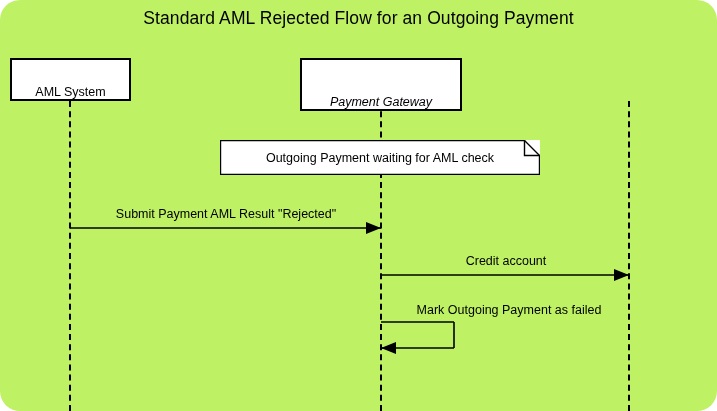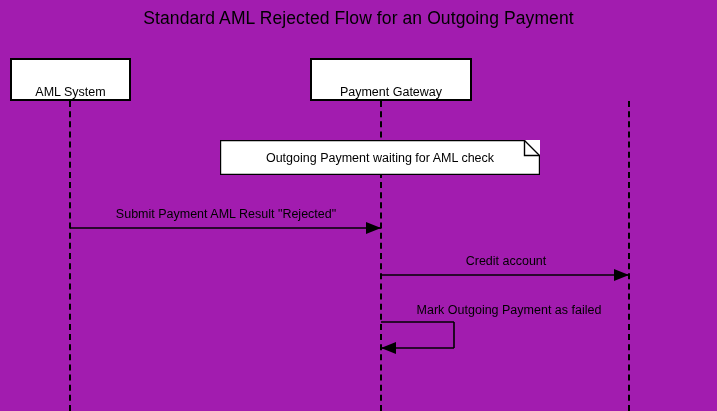--- a/index.html
+++ b/index.html
@@ -12,21 +12,22 @@
     width: 717px;
     height: 411px;
     overflow: hidden;
     font-family: "Liberation Sans", sans-serif;
     color: #000000;
   }
   #diagram-root {
     position: relative;
     width: 717px;
     height: 411px;
-    background: #a21caf;
+    background: #bef264;
+    border-radius: 20px;
   }
   #diagram-title {
     position: absolute;
     left: 0;
     top: 8px;
     width: 717px;
     text-align: center;
     font-size: 17.5px;
     font-weight: 400;
     color: #000000;
@@ -89,21 +90,21 @@
   <div id="diagram-title">Standard AML Rejected Flow for an Outgoing Payment</div>
 
   <div class="lifeline" id="lifeline-0" style="left: 69px; top: 101px; height: 310px;"></div>
   <div class="lifeline" id="lifeline-1" style="left: 380px; top: 101px; height: 310px;"></div>
   <div class="lifeline" id="lifeline-2" style="left: 628px; top: 101px; height: 310px;"></div>
 
   <div class="participant-box" id="pbox-0" style="left: 10px; top: 58px; width: 121px; height: 43px;">
     <span>AML System</span>
   </div>
 
-  <div class="participant-box" id="pbox-1" style="left: 310px; top: 58px; width: 162px; height: 43px;">
+  <div class="participant-box" id="pbox-1" style="left: 300px; top: 58px; width: 162px; height: 53px; font-style: italic;">
     <span>Payment Gateway</span>
   </div>
 
 
   <div class="note-box" id="note-0" style="left: 220px; top: 140px; width: 320px; height: 35px;">
     <svg id="note-0-svg" width="100%" height="100%" viewBox="0 0 320 35">
         <path d="M0.5,0.5 L304.5,0.5 L319.5,15.5 L319.5,34.5 L0.5,34.5 Z" fill="#ffffff" stroke="#000000" stroke-width="1.4"></path>
         <path d="M304.5,0.5 L304.5,15.5 L319.5,15.5" fill="none" stroke="#000000" stroke-width="1.4"></path>
       </svg>
     <span class="note-label">Outgoing Payment waiting for AML check</span>

